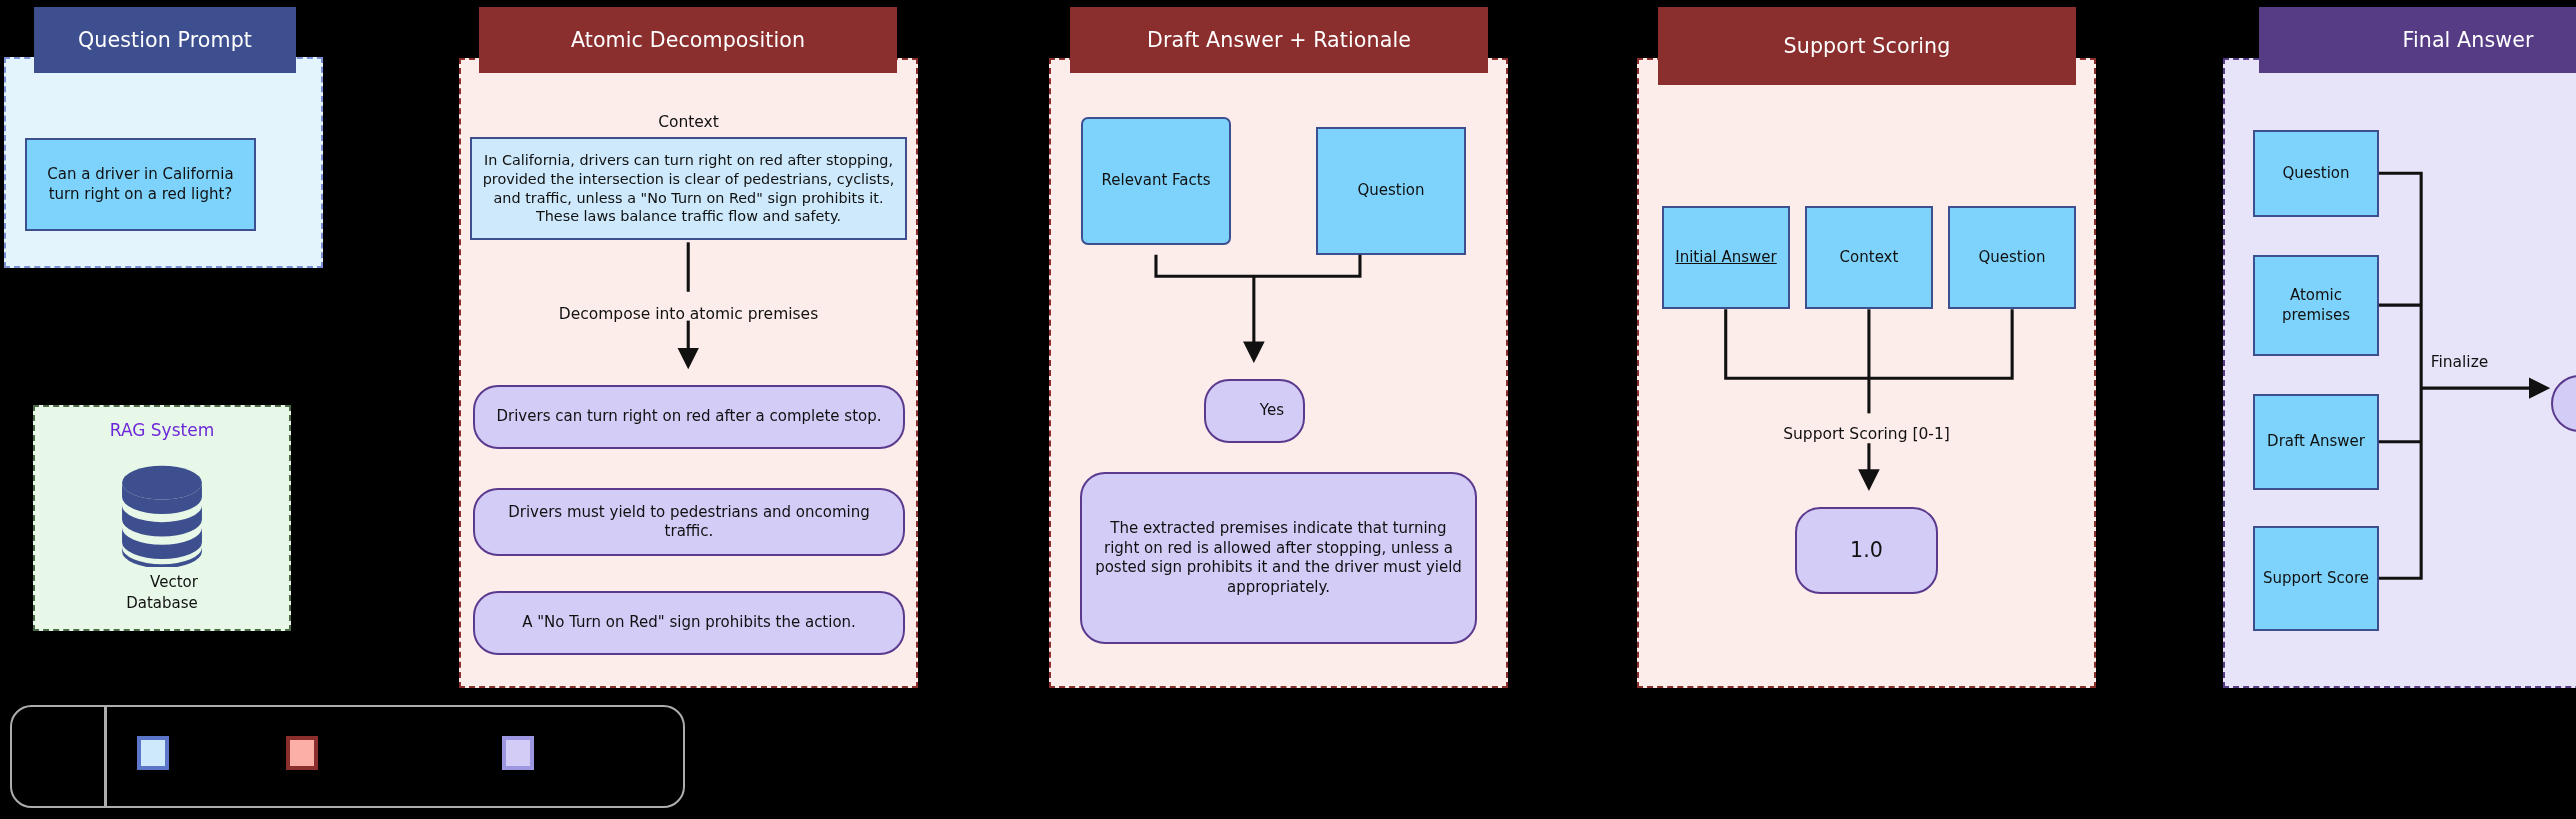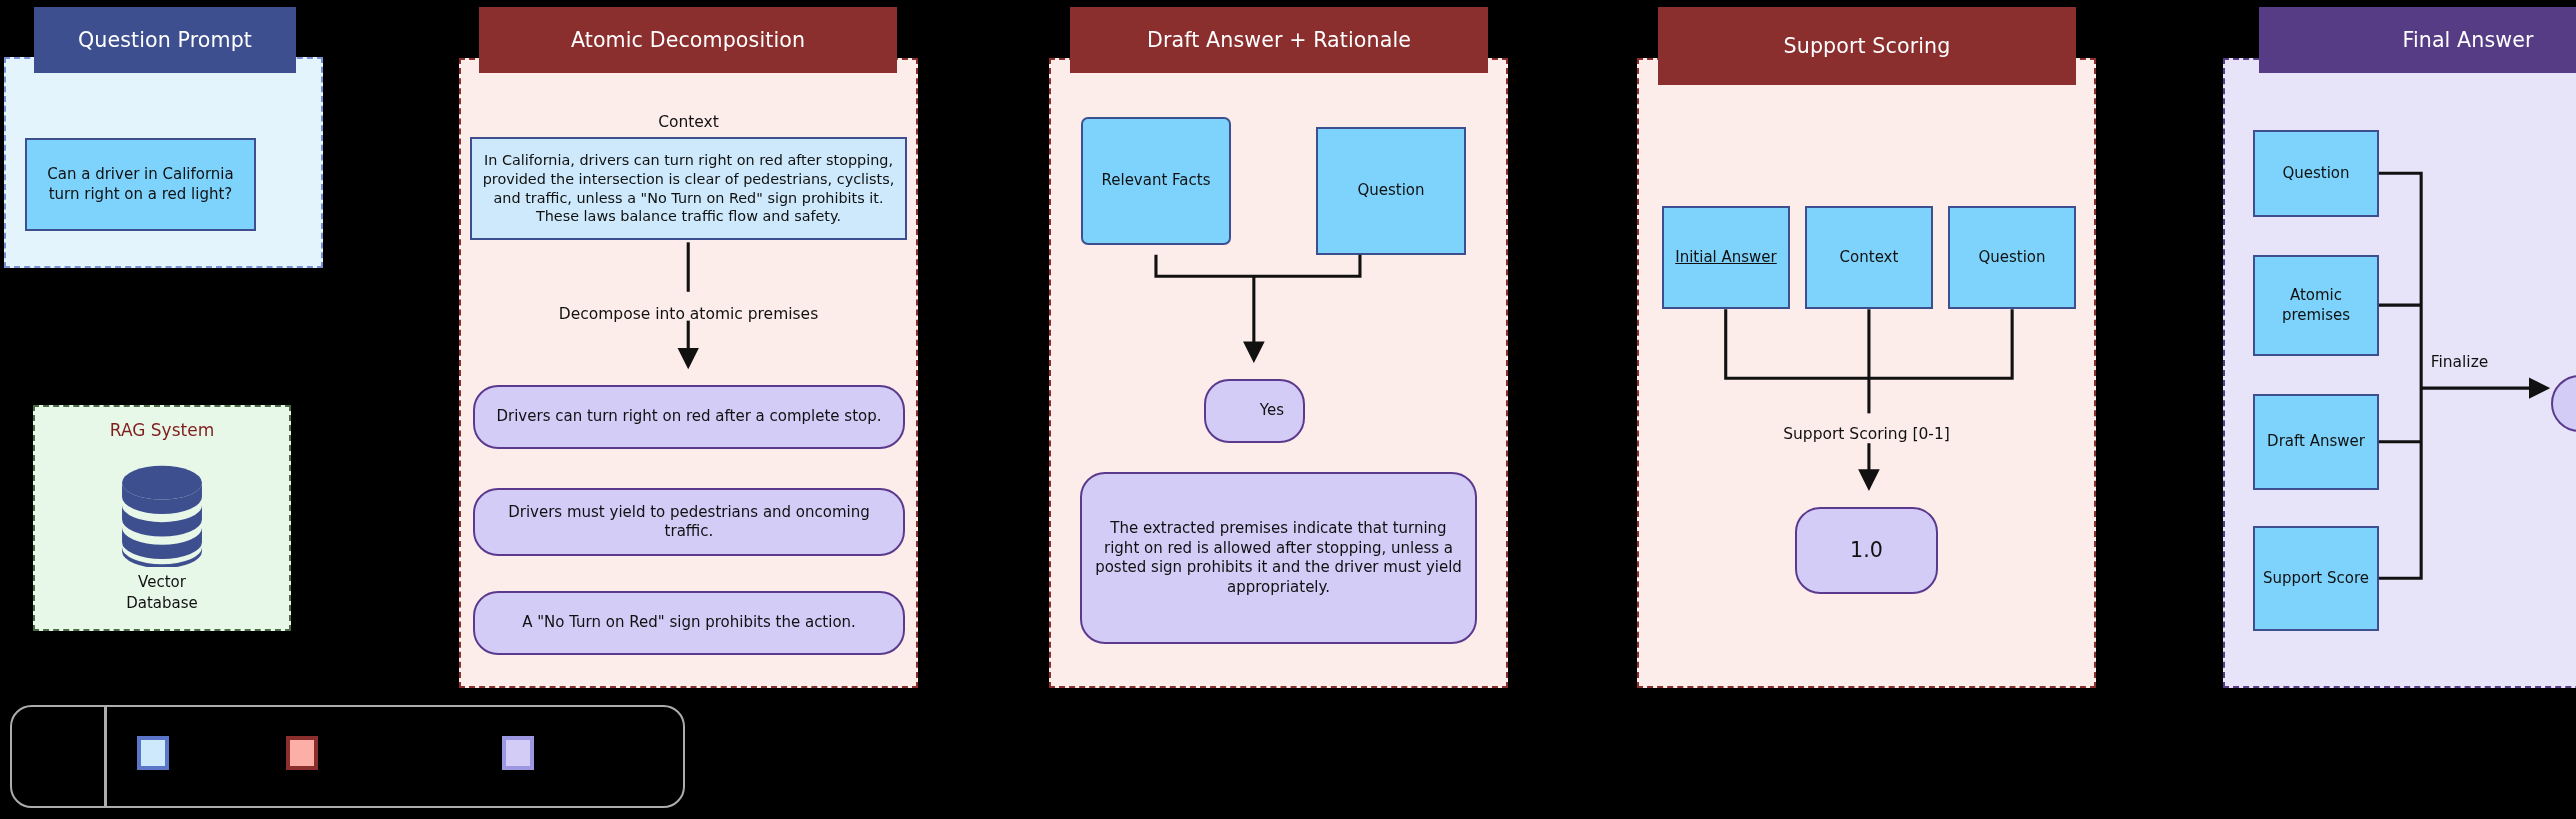--- a/index.html
+++ b/index.html
@@ -17,21 +17,21 @@
   .purple{background:#D2CCF7;border:2.6px solid #5B3A8E;font-size:15px;padding:5.2px 9.3px;}
   .rrect{border-radius:25px;margin-top:15px;}
   .lbl{position:absolute;color:#111;font-size:15.5px;text-align:center;
        white-space:nowrap;line-height:1.2;}
   svg.edges{position:absolute;left:0;top:0;width:2688px;height:820px;
             pointer-events:none;overflow:visible;}
   .legend-box{position:absolute;box-sizing:border-box;
     border:2.6px solid #ADADAD;border-radius:21.6px;background:transparent;}
   .legend-div{position:absolute;background:#ADADAD;}
   .sw{position:absolute;box-sizing:border-box;}
-  .ragtitle{position:absolute;width:100%;text-align:center;font-size:17px;color:#7f1d1d;}
+  .ragtitle{position:absolute;width:100%;text-align:center;font-size:17px;color:#6d28d9;}
   .ragsub{position:absolute;width:100%;text-align:center;font-size:15px;color:#111;line-height:1.28;}
 </style>
 </head>
 <body>
 
 <div class="panel" style="left:4.1px;top:57px;width:319px;height:211px;background:#E3F4FD;
             border:2.6px dashed #7B8FD4;"></div>
 <div class="panel-title" style="left:34px;top:7.2px;width:262px;height:66px;background:#3D4F8F;">Question Prompt</div>
 <div class="node blue-box" style="left:25px;top:138px;width:231px;height:93px;">Can a driver in California turn right on a red light?</div>
 
@@ -42,21 +42,21 @@
     <svg viewBox="0 0 162 200" width="83" height="103">
       <g fill="#3D4F8F">
         <ellipse cx="81" cy="36" rx="78" ry="33"></ellipse>
         <path d="M3 36 v28 a78 33 0 0 0 156 0 V36 a78 33 0 0 1 -156 0 z"></path>
         <path d="M3 80 v28 a78 33 0 0 0 156 0 V80 a78 33 0 0 1 -156 0 z"></path>
         <path d="M3 124 v28 a78 33 0 0 0 156 0 V124 a78 33 0 0 1 -156 0 z"></path>
         <path d="M3 162 v8 a78 33 0 0 0 156 0 V162 a78 33 0 0 1 -156 0 z"></path>
       </g>
     </svg>
   </div>
-  <div class="ragsub" style="left:0;top:166px;">Vector</div>
+  <div class="ragsub" style="left:12px;top:166px;">Vector</div>
   <div class="ragsub" style="left:0;top:187px;">Database</div>
 </div>
 
 <div class="panel" style="left:459px;top:58px;width:459px;height:630px;background:#FDEDEA;
             border:2.6px dashed #8B2E2E;"></div>
 <div class="panel-title" style="left:479px;top:7.2px;width:418px;height:66px;background:#8B2E2E;">Atomic Decomposition</div>
 <div class="lbl" style="left:459px;top:113px;width:459px;">Context</div>
 <div class="node blue-box-ctx" style="left:470px;top:137px;width:437px;height:103px;">In California, drivers can turn right on red after stopping, provided the intersection is clear of pedestrians, cyclists, and traffic, unless a "No Turn on Red" sign prohibits it. These laws balance traffic flow and safety.</div>
 <div class="lbl" style="left:459px;top:305px;width:459px;">Decompose into atomic premises</div>
 <div class="node purple rrect" style="left:473px;top:370px;width:432px;height:64px;">Drivers can turn right on red after a complete stop.</div>

